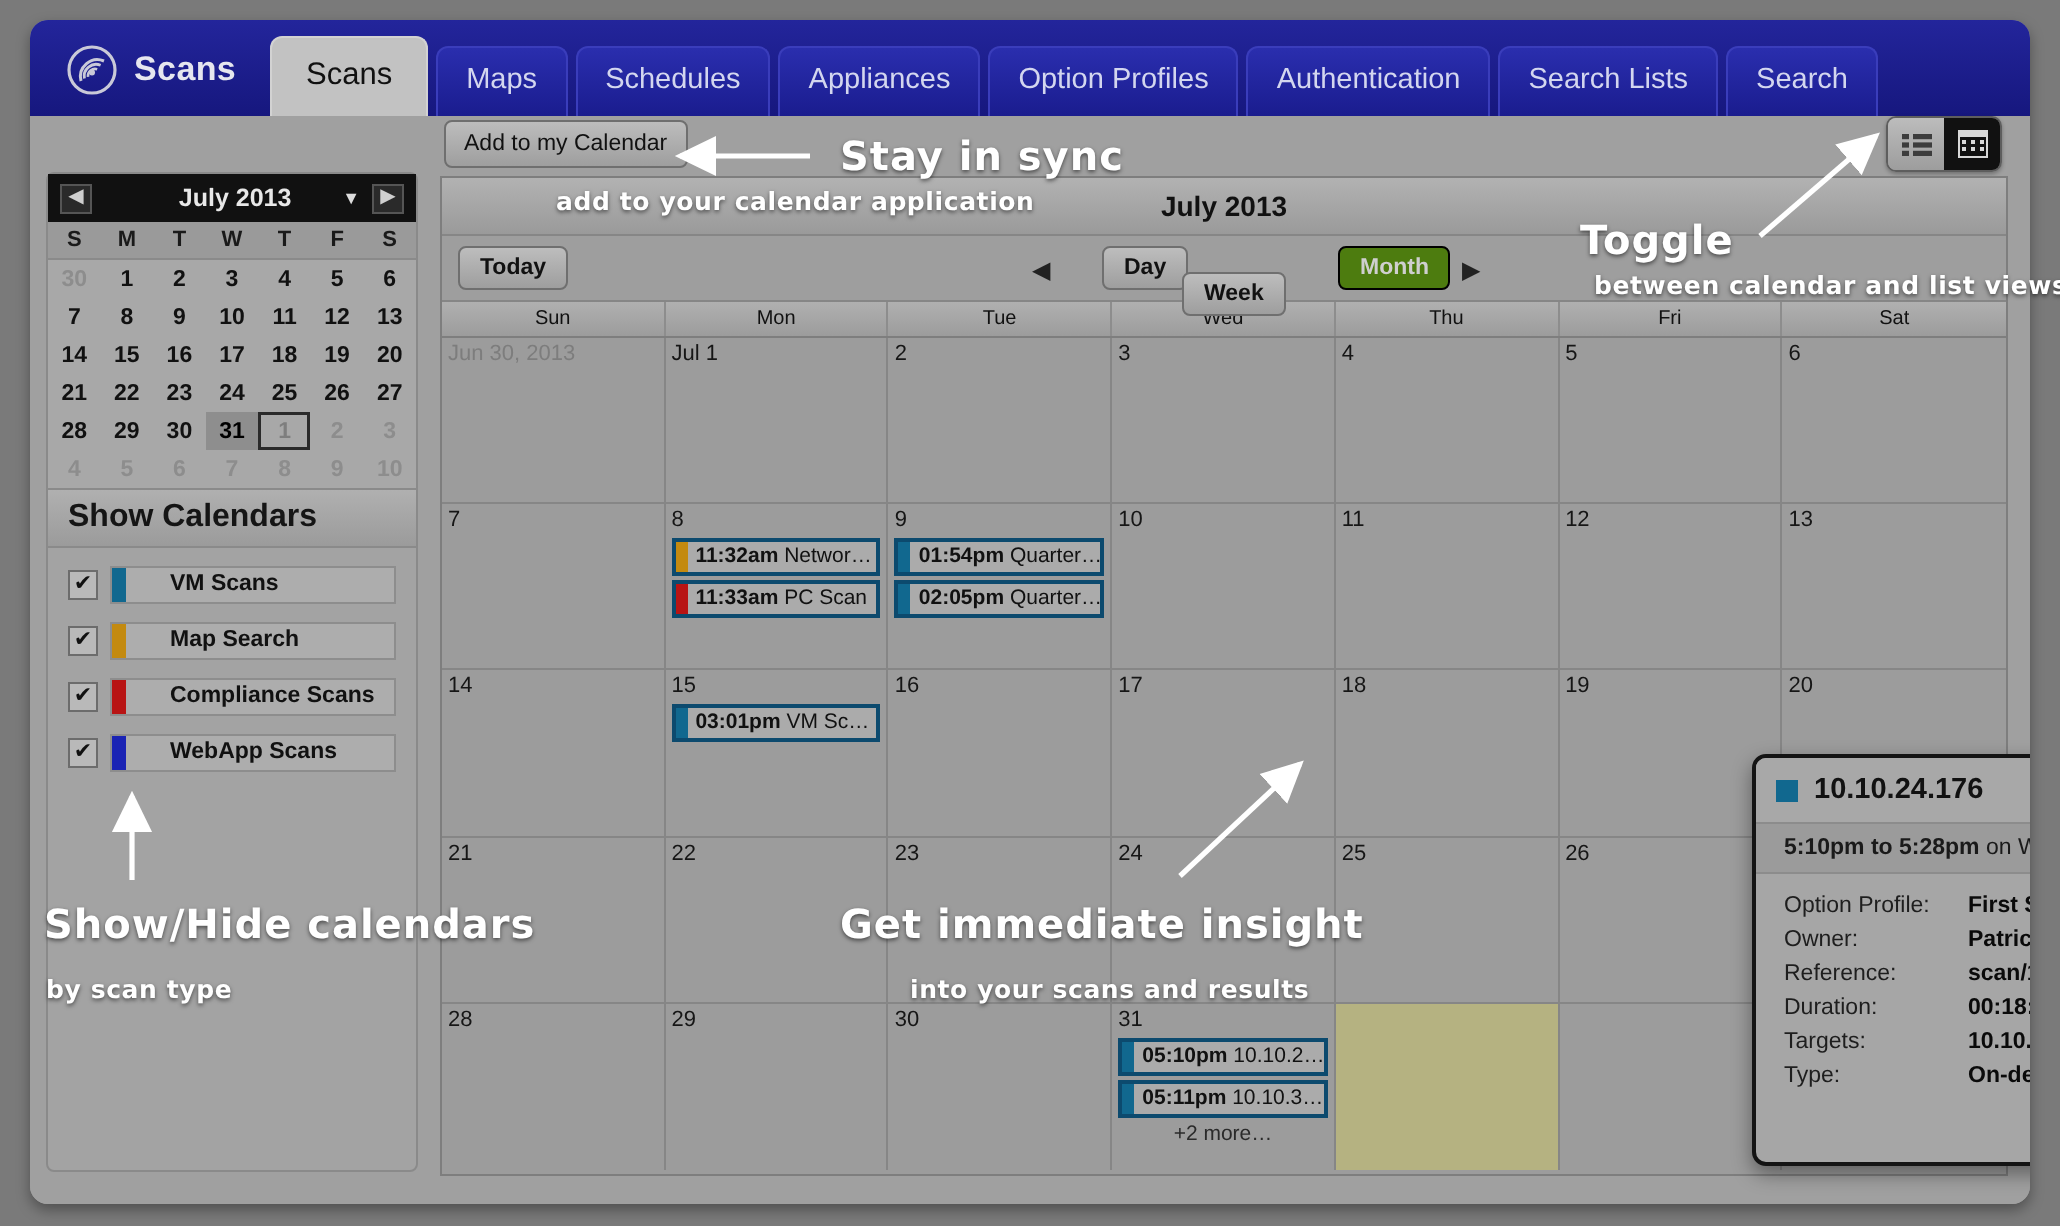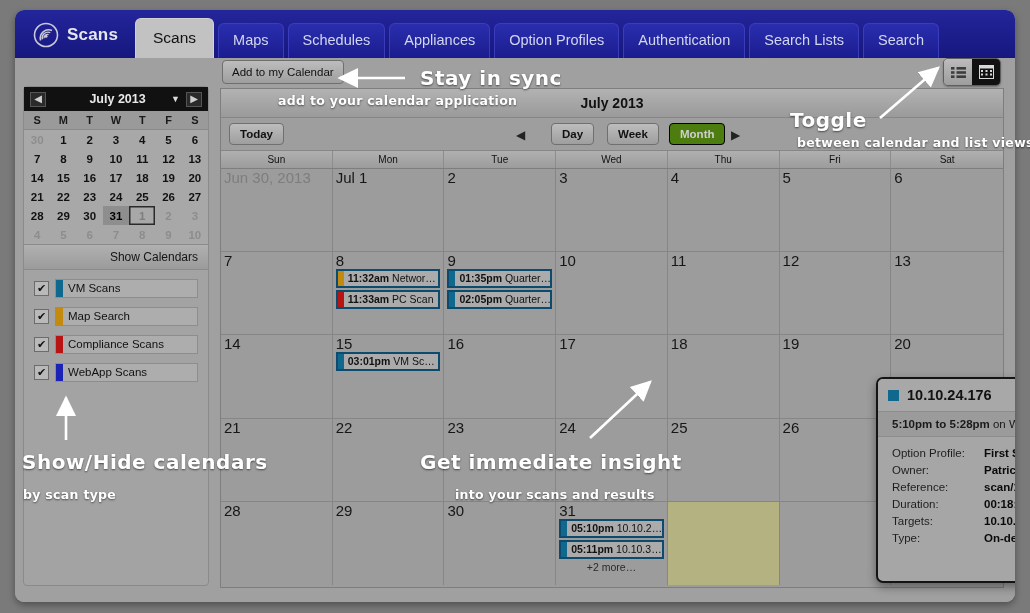--- a/index.html
+++ b/index.html
@@ -167,25 +167,24 @@
   .mini-day.today-box {
     box-shadow: inset 0 0 0 1.5px #2a2a2a;
     color: #7e7e7e;
   }
 
   
   #show-cal-head {
     background: linear-gradient(180deg,#b0b0b0 0%, #9b9b9b 100%);
     border-top: 1px solid #8a8a8a;
     border-bottom: 1px solid #8a8a8a;
-    font-size: 12px;
-    font-weight: normal;
+    font-size: 16px;
+    font-weight: bold;
     color: #151515;
     padding: 5px 10px;
-    text-align: right;
   }
   #cal-list { padding: 9px 10px 10px 10px; }
   .cal-row {
     display: flex;
     align-items: center;
     gap: 6px;
     margin-bottom: 9px;
   }
   .cb {
     width: 13px; height: 13px;
@@ -203,23 +202,23 @@
     display: flex;
     align-items: stretch;
     background: #adadad;
     border: 1px solid #8d8d8d;
     height: 17px;
     cursor: pointer;
   }
   .cal-swatch { width: 7px; flex: none; }
   .cal-name {
     font-size: 11.5px;
-    font-weight: normal;
-    color: #111;
-    padding-left: 5px;
+    font-weight: bold;
+    color: #111;
+    padding-left: 22px;
     line-height: 17px;
   }
 
   
   #main {
     position: absolute;
     left: 202px; top: 0;
     width: 790px;
     height: 544px;
   }
@@ -295,21 +294,21 @@
     position: absolute;
     top: 5px;
   }
   .nav-btn.dark {
     background: #4d7c0f;
     color: #cfcfcf;
     border-color: #000;
   }
   #btn-today { left: 8px; }
   #btn-day { left: 330px; }
-  #btn-week { left: 386px; }
+  #btn-week { left: 370px; margin-top: 13px; }
   #btn-month { left: 448px; }
   .nav-caret {
     position: absolute;
     top: 10px;
     font-size: 12px;
     color: #222;
     cursor: pointer;
   }
   #caret-prev { left: 295px; }
   #caret-next { left: 510px; }
@@ -343,21 +342,21 @@
   .daycell {
     border-right: 1px solid #868686;
     padding: 2px 3px 0 3px;
     position: relative;
     overflow: hidden;
     cursor: pointer;
   }
   .daycell:last-child { border-right: none; }
   .daycell.today { background: #b5b281; }
   .dnum {
-    font-size: 15px;
+    font-size: 11px;
     color: #161616;
     line-height: 13px;
   }
   .dnum.muted { color: #7d7d7d; }
 
   .event {
     display: flex;
     align-items: stretch;
     background: #ababab;
     border: 2px solid #0c4a6e;
@@ -665,21 +664,21 @@
                 </div>
                 <div class="event">
                   <span class="ev-swatch" style="background: rgb(184, 20, 20);"></span>
                   <span class="ev-text"><b>11:33am</b> <span>PC Scan</span></span>
                 </div>
               </div>
               <div class="daycell">
                 <div class="dnum">9</div>
                 <div class="event">
                   <span class="ev-swatch" style="background: rgb(17, 104, 143);"></span>
-                  <span class="ev-text"><b>01:35pm</b> <span>Quarter…</span></span>
+                  <span class="ev-text"><b>01:54pm</b> <span>Quarter…</span></span>
                 </div>
                 <div class="event">
                   <span class="ev-swatch" style="background: rgb(17, 104, 143);"></span>
                   <span class="ev-text"><b>02:05pm</b> <span>Quarter…</span></span>
                 </div>
               </div>
               <div class="daycell">
                 <div class="dnum">10</div>
               </div>
               <div class="daycell">

